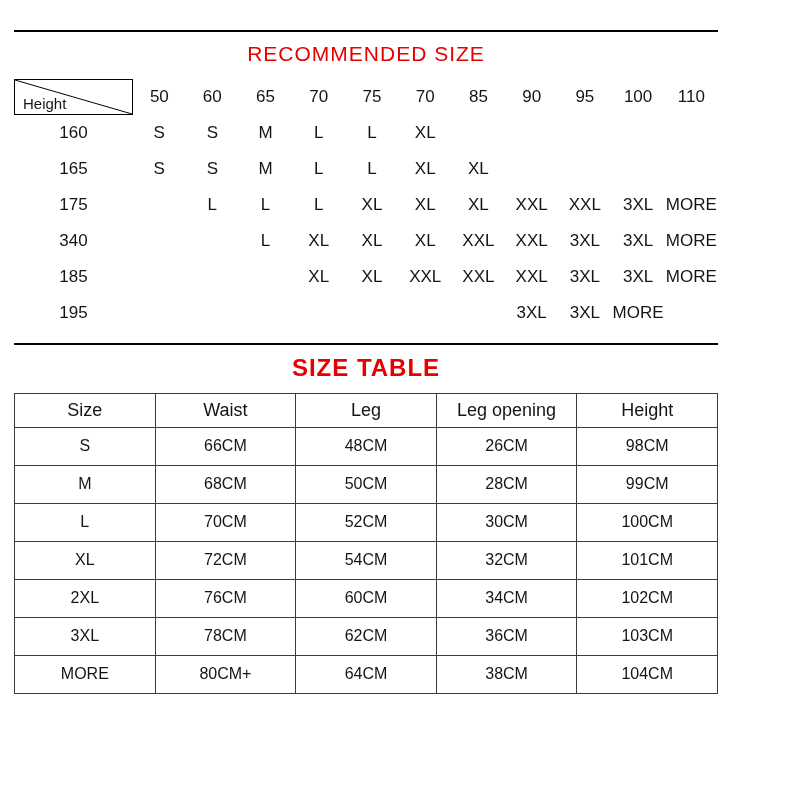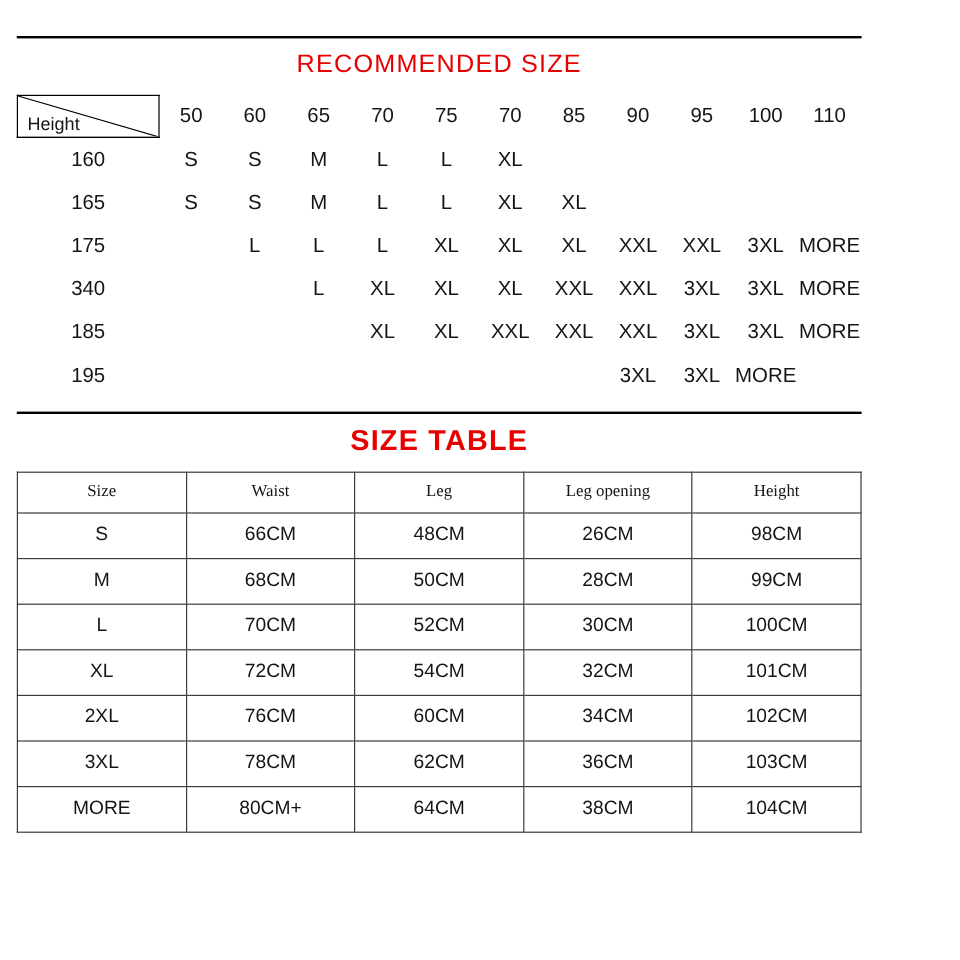--- a/index.html
+++ b/index.html
@@ -27,21 +27,21 @@
   .corner-cell{position:relative;border:1px solid #000;overflow:hidden;}
   .corner-cell svg{position:absolute;top:0;left:0;width:100%;height:100%;display:block;}
   .corner-top{position:absolute;top:1px;right:6px;font-size:15px;font-weight:400;margin-top:44px;}
   .corner-bottom{position:absolute;bottom:2px;left:8px;font-size:15px;font-weight:400;}
 
   
   .size-table th,.size-table td{
     border:1px solid var(--grid,#3c3c3c);padding:0;text-align:center;
     vertical-align:middle;white-space:nowrap;
   }
-  .size-table thead th{height:33px;font-size:14px;font-weight:400;font-family:Liberation Serif, serif;}
+  .size-table thead th{height:33px;font-size:18px;font-weight:400;}
   .size-table td{height:37px;font-size:16px;font-weight:400;}
 
   .gap{height:12px;}
 </style>
 </head>
 <body>
 
 <div class="page">
 
   <section>

